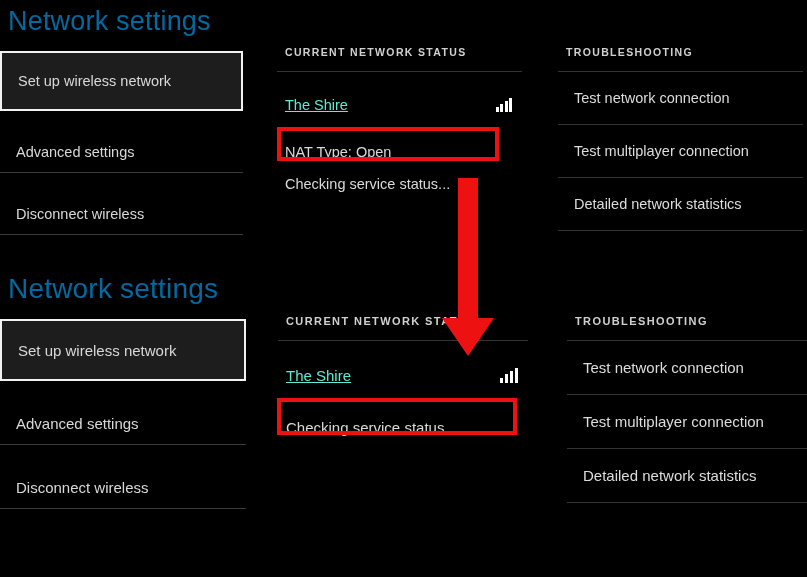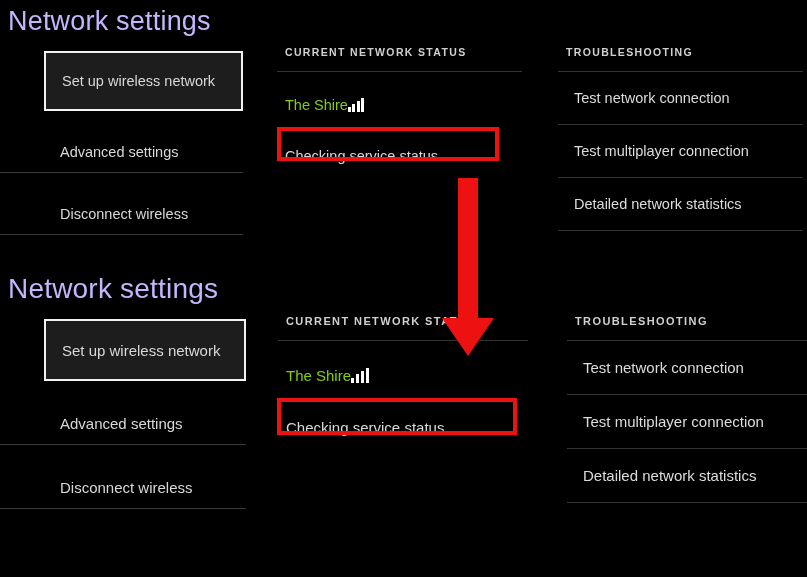--- a/index.html
+++ b/index.html
@@ -33,39 +33,38 @@
   #panel-top .col-left   { left: 0px;   top: 0px;  width: 243px; }
   #panel-top .col-mid    { left: 277px; top: 46px; width: 245px; }
   #panel-top .col-right  { left: 558px; top: 46px; width: 245px; }
 
   #panel-bottom .col-left  { left: 0px;   top: 0px;  width: 246px; }
   #panel-bottom .col-mid   { left: 278px; top: 50px; width: 250px; }
   #panel-bottom .col-right { left: 567px; top: 50px; width: 240px; }
 
   
   .page-title {
-    color: #c4b5fd;
+    color: #0369a1;
     font-weight: 300;
     letter-spacing: 0.2px;
     white-space: nowrap;
   }
   #panel-top .page-title    { font-size: 27px; margin: 6px 0 0 8px; }
   #panel-bottom .page-title { font-size: 28px; margin: 8px 0 0 8px; }
 
   
   .nav-list { position: relative; }
 
   .nav-item {
     position: relative;
     color: #d8d8d8;
     display: flex;
     align-items: center;
     padding-left: 16px;
     white-space: nowrap;
-    margin-left: 44px;
   }
 
   .nav-item.selected {
     background: #1d1d1d;
     border: 2px solid #f2f2f2;
   }
 
   .divider {
     background: #3a3a3a;
     height: 1px;
@@ -101,25 +100,27 @@
   .header-rule {
     height: 1px;
     background: #343434;
     margin-top: 13px;
   }
 
   
   .status-row {
     display: flex;
     align-items: center;
-    color: #84cc16;
+    justify-content: space-between;
+    color: #5eead4;
     font-size: 14.5px;
     padding: 0 10px 0 8px;
     height: 34px;
     white-space: nowrap;
+    text-decoration: underline;
   }
   #panel-bottom .status-row { font-size: 15px; height: 36px; }
 
   .status-line {
     color: #d9d9d9;
     font-size: 14.5px;
     padding-left: 8px;
     white-space: nowrap;
     height: 28px;
     line-height: 28px;
@@ -211,20 +212,21 @@
     <div class="status-row">
       <span>The Shire</span>
       <span class="signal-icon">
           <i></i>
           <i></i>
           <i></i>
           <i></i>
         </span>
     </div>
     <div style="height:16px"></div>
+    <div class="status-line">NAT Type: Open</div>
     <div style="height:4px"></div>
     <div class="status-line">Checking service status...</div>
   </div>
 
   <div class="col col-right">
     <div class="section-header">TROUBLESHOOTING</div>
     <div class="header-rule"></div>
     <div class="ts-item">
       <span>Test network connection</span>
     </div>

